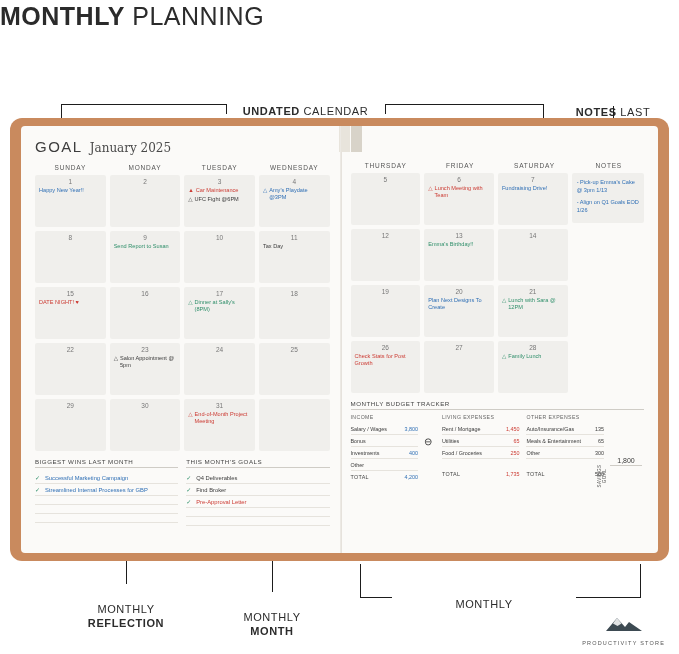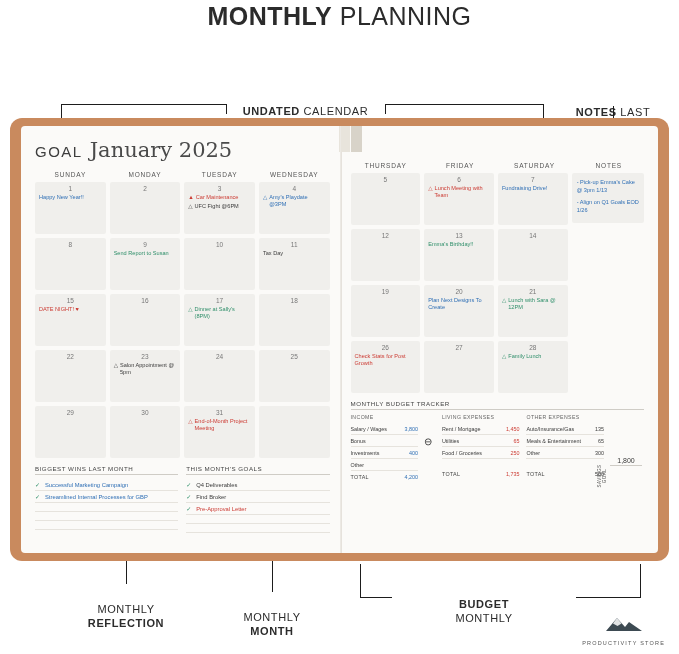--- a/index.html
+++ b/index.html
@@ -6,21 +6,21 @@
   body {
     width: 679px; height: 654px;
     background: #ffffff;
     font-family: "Liberation Sans", sans-serif;
     color: #2b2b2b;
     position: relative;
     overflow: hidden;
   }
 
   
-  .hdr { text-align: center; padding-top: 2px; }
+  .hdr { text-align: left; padding-top: 2px; }
   .hdr-title { font-size: 25px; letter-spacing: .5px; }
   .hdr-title .b { font-weight: bold; }
   .hdr-title .l { font-weight: 300; }
   .hdr-sub { font-size: 12.5px; line-height: 19px; color: #3a3a3a; margin-top: 7px; }
 
   
   .callout { position: absolute; font-size: 11px; letter-spacing: .6px; text-align: center; line-height: 14px; margin-top: 14px; }
   .callout .b { font-weight: bold; }
   .rule { position: absolute; background: #1d1d1d; }
   .rule.h { height: 1px; }
@@ -43,21 +43,21 @@
   .spine { position: absolute; left: 50%; top: 0; bottom: 0; width: 2px; background: linear-gradient(to right,#efece7,#ddd8d1,#efece7); }
 
   
   .ribbon { position: absolute; top: 0; width: 11px; height: 26px; }
   .ribbon.a { left: 318px; background: #e8e4dc; }
   .ribbon.b { left: 330px; background: #d8d3c9; }
 
   
   .month-line { display: flex; align-items: baseline; gap: 7px; margin-bottom: 9px; }
   .month-word { font-size: 15px; letter-spacing: 1.5px; color: #3d3d3d; }
-  .month-val { font-size: 21px; color: #4a4a4a; font-family: "DejaVu Serif", serif; }
+  .month-val { font-size: 12px; color: #4a4a4a; font-family: "DejaVu Serif", serif; }
 
   
   .dow-row { display: grid; grid-template-columns: repeat(4, 1fr); gap: 4px; margin-bottom: 4px; }
   .dow-row.r { grid-template-columns: repeat(4, 1fr); }
   .dow { font-size: 6.5px; letter-spacing: .8px; text-align: center; color: #555; }
   .weeks { display: grid; gap: 4px; }
   .week { display: grid; grid-template-columns: repeat(4, 1fr); gap: 4px; }
   .cell {
     background: #f0efec; border-radius: 2px; height: 52px;
     padding: 3px 4px 2px 4px; position: relative; overflow: hidden;
@@ -143,21 +143,20 @@
 </div>
 <div class="rule v" style="left:126px; top:556px; height:28px;"></div>
 
 <div class="callout" style="left:214px; top:596px; width:116px;">
   <div>MONTHLY</div>
   <div class="b">MONTH</div>
 </div>
 <div class="rule v" style="left:272px; top:556px; height:36px;"></div>
 
 <div class="callout" style="left:394px; top:583px; width:180px;">
-  <div class="b">BUDGET</div>
   <div>MONTHLY</div>
 </div>
 <div class="rule h" style="left:360px; top:597px; width:32px;"></div>
 <div class="rule h" style="left:576px; top:597px; width:64px;"></div>
 <div class="rule v" style="left:360px; top:564px; height:34px;"></div>
 <div class="rule v" style="left:640px; top:564px; height:34px;"></div>
 
 <div class="book">
   <div class="pages">
     <div class="spine"></div>

